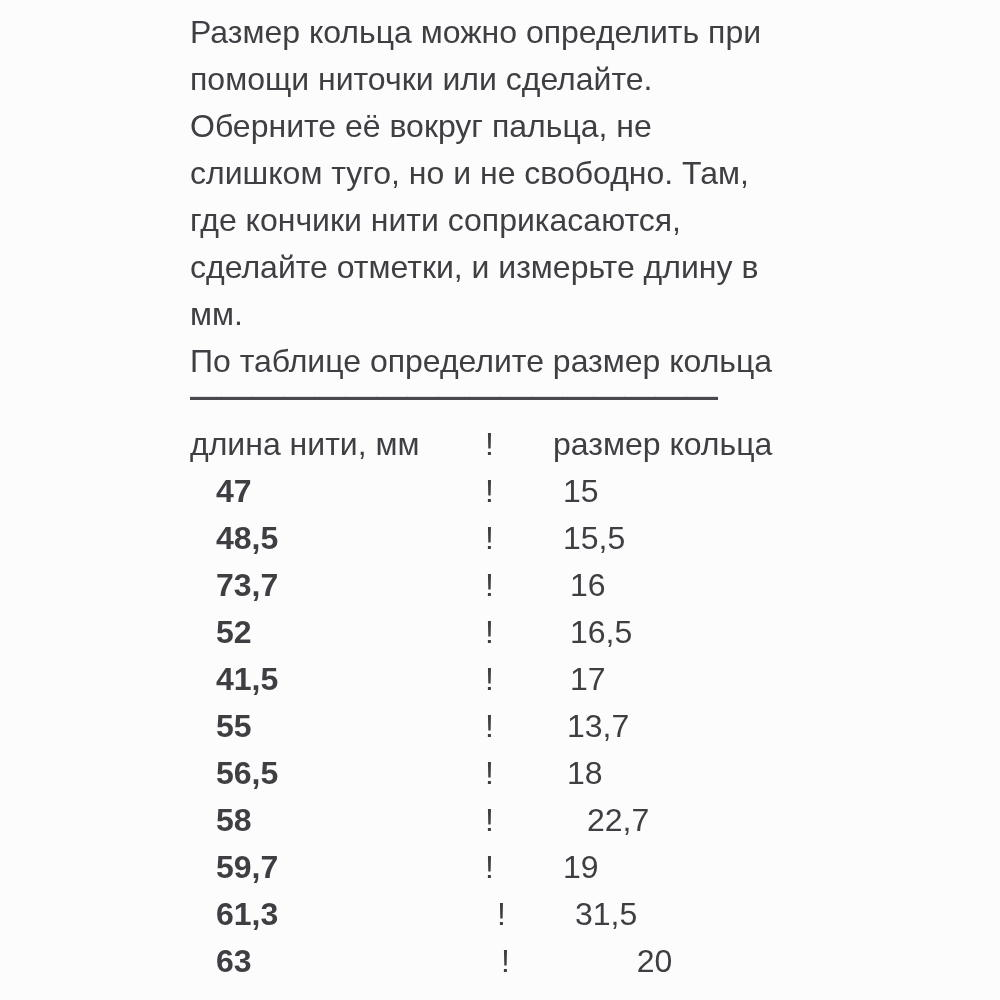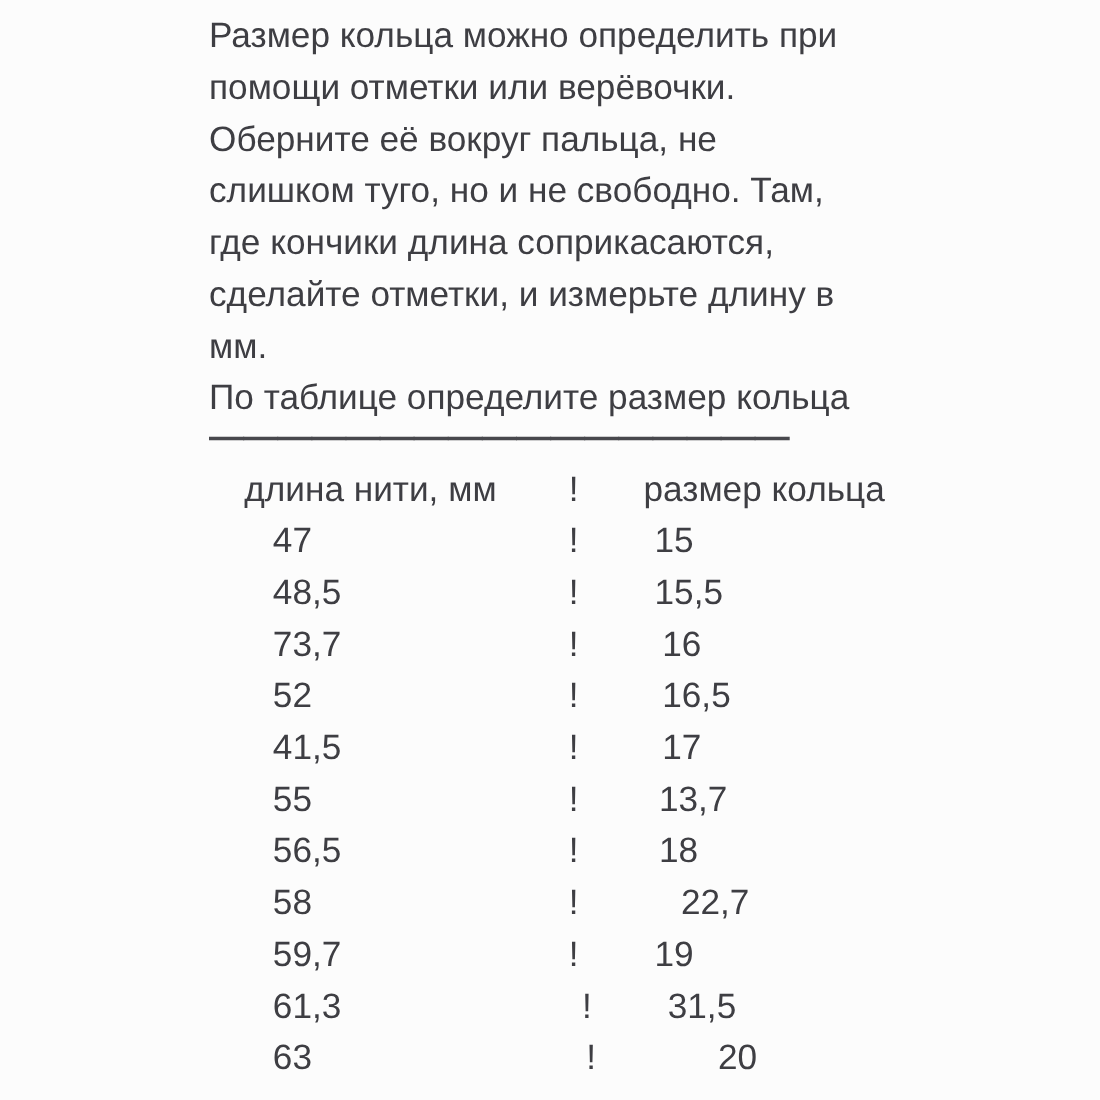--- a/index.html
+++ b/index.html
@@ -37,48 +37,47 @@
     margin-top: -4px;
     margin-bottom: 10px;
   }
   .sep-bottom {
     margin-top: 2px;
   }
   .trow {
     display: grid;
     grid-template-columns: 295px 68px auto;
     line-height: 47px;
-    margin-left: 32px;
   }
   .trow span { white-space: nowrap; }
-  .tbody .trow .thread { padding-left: 26px; }
+  .tbody .trow .thread { padding-left: 26px; font-weight: bold; }
   .tbody .trow .size   { padding-left: 10px; }
   
   .tbody .trow:nth-child(3) .size,
   .tbody .trow:nth-child(4) .size,
   .tbody .trow:nth-child(5) .size { padding-left: 17px; }
   .tbody .trow:nth-child(6) .size,
   .tbody .trow:nth-child(7) .size { padding-left: 14px; }
   .tbody .trow:nth-child(8) .size { padding-left: 34px; }
   .tbody .trow:nth-child(10) .excl { padding-left: 12px; }
   .tbody .trow:nth-child(10) .size { padding-left: 22px; }
   .tbody .trow:nth-child(11) .excl { padding-left: 16px; }
   .tbody .trow:nth-child(11) .size { padding-left: 18px; text-align: center; }
 </style>
 </head>
 <body>
 
 <div class="page">
 
   <div class="intro">
     <div class="intro-line">Размер кольца можно определить при</div>
-    <div class="intro-line">помощи отметки или верёвочки.</div>
+    <div class="intro-line">помощи ниточки или сделайте.</div>
     <div class="intro-line">Оберните её вокруг пальца, не</div>
     <div class="intro-line">слишком туго, но и не свободно. Там,</div>
-    <div class="intro-line">где кончики длина соприкасаются,</div>
+    <div class="intro-line">где кончики нити соприкасаются,</div>
     <div class="intro-line">сделайте отметки, и измерьте длину в</div>
     <div class="intro-line">мм.</div>
     <div class="intro-line">По таблице определите размер кольца</div>
   </div>
 
   <div class="sep sep-top">—————————————————</div>
 
   <div class="table">
     <div class="trow thead">
       <span class="thread">длина нити, мм</span>

